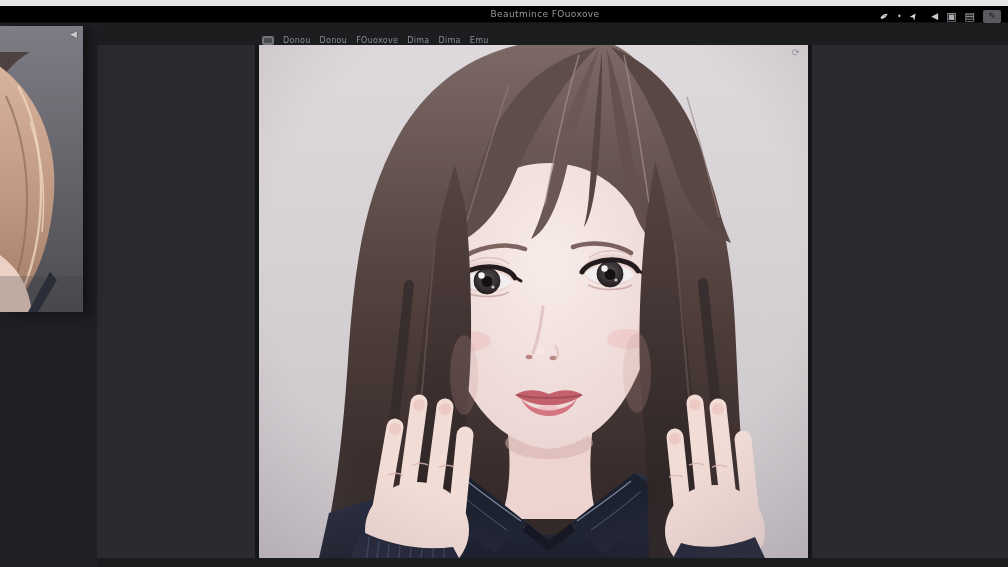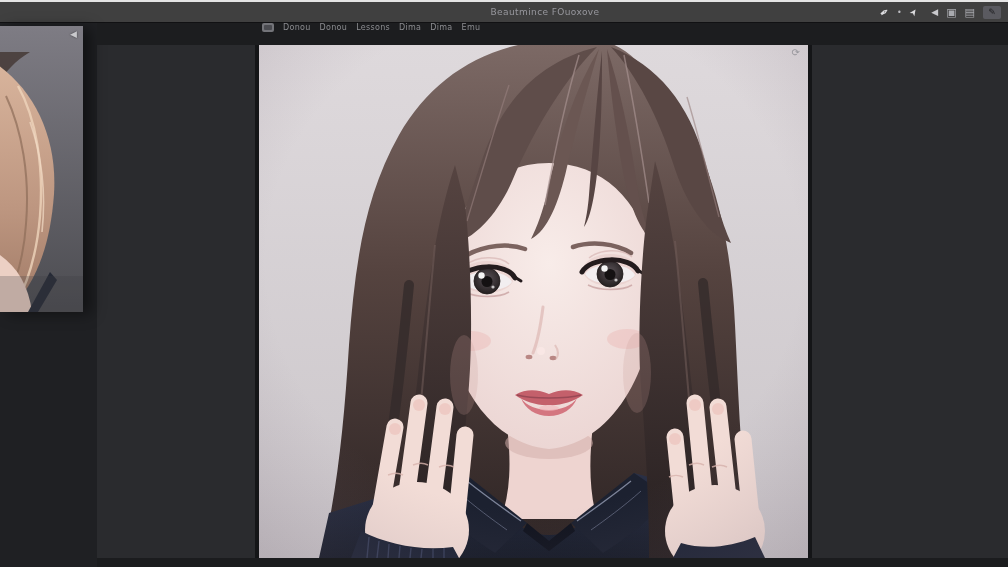--- a/index.html
+++ b/index.html
@@ -8,21 +8,21 @@
     background:#2a2b2e;
     font-family:"DejaVu Sans", sans-serif;
     position:relative;
     -webkit-font-smoothing:antialiased;
   }
   .app{position:absolute;inset:0;}
 
   
   .titlebar{
     position:absolute;left:0;top:0;width:1008px;height:23px;
-    background:#404040;border-top:2px solid #e5e5e5;
+    background:#000000;border-top:6px solid #e5e5e5;
     border-bottom:1px solid #111113;box-sizing:border-box;
   }
   .window-title{
     position:absolute;left:545px;top:50%;transform:translate(-50%,-50%);
     font-size:9px;color:#97979d;letter-spacing:.4px;white-space:nowrap;
   }
   .titlebar-right{
     position:absolute;right:7px;top:0;height:21px;
     display:flex;align-items:center;gap:8px;
   }
@@ -56,21 +56,21 @@
     text-shadow:0 0 2px rgba(0,0,0,.6);
   }
 
   
   .menu-strip{
     position:absolute;left:97px;top:23px;width:911px;height:22px;
     background:#1c1d1f;
   }
   .menu-row{
     position:absolute;left:165px;top:0;height:22px;
-    display:flex;align-items:flex-start;gap:9px;
+    display:flex;align-items:flex-end;gap:9px;
   }
   .menu-badge{
     width:12px;height:9px;border-radius:2px;background:#737479;
     position:relative;flex:0 0 auto;
   }
   .menu-badge::after{
     content:"";position:absolute;left:2px;top:2px;width:8px;height:5px;
     background:#4a4b50;border-radius:1px;
   }
   .menu-item{
@@ -146,21 +146,21 @@
       </svg>
     </div>
     <span class="collapse-btn">◀</span>
   </div>
 
   <div class="menu-strip">
     <div class="menu-row">
       <span class="menu-badge"></span>
       <span class="menu-item">Donou</span>
       <span class="menu-item">Donou</span>
-      <span class="menu-item">Lessons</span>
+      <span class="menu-item">FOuoxove</span>
       <span class="menu-item">Dima</span>
       <span class="menu-item">Dima</span>
       <span class="menu-item">Emu</span>
     </div>
   </div>
 
   <div class="image-frame">
     <div class="main-image">
       <svg width="549" height="513" viewBox="0 0 549 513">
         <defs>

